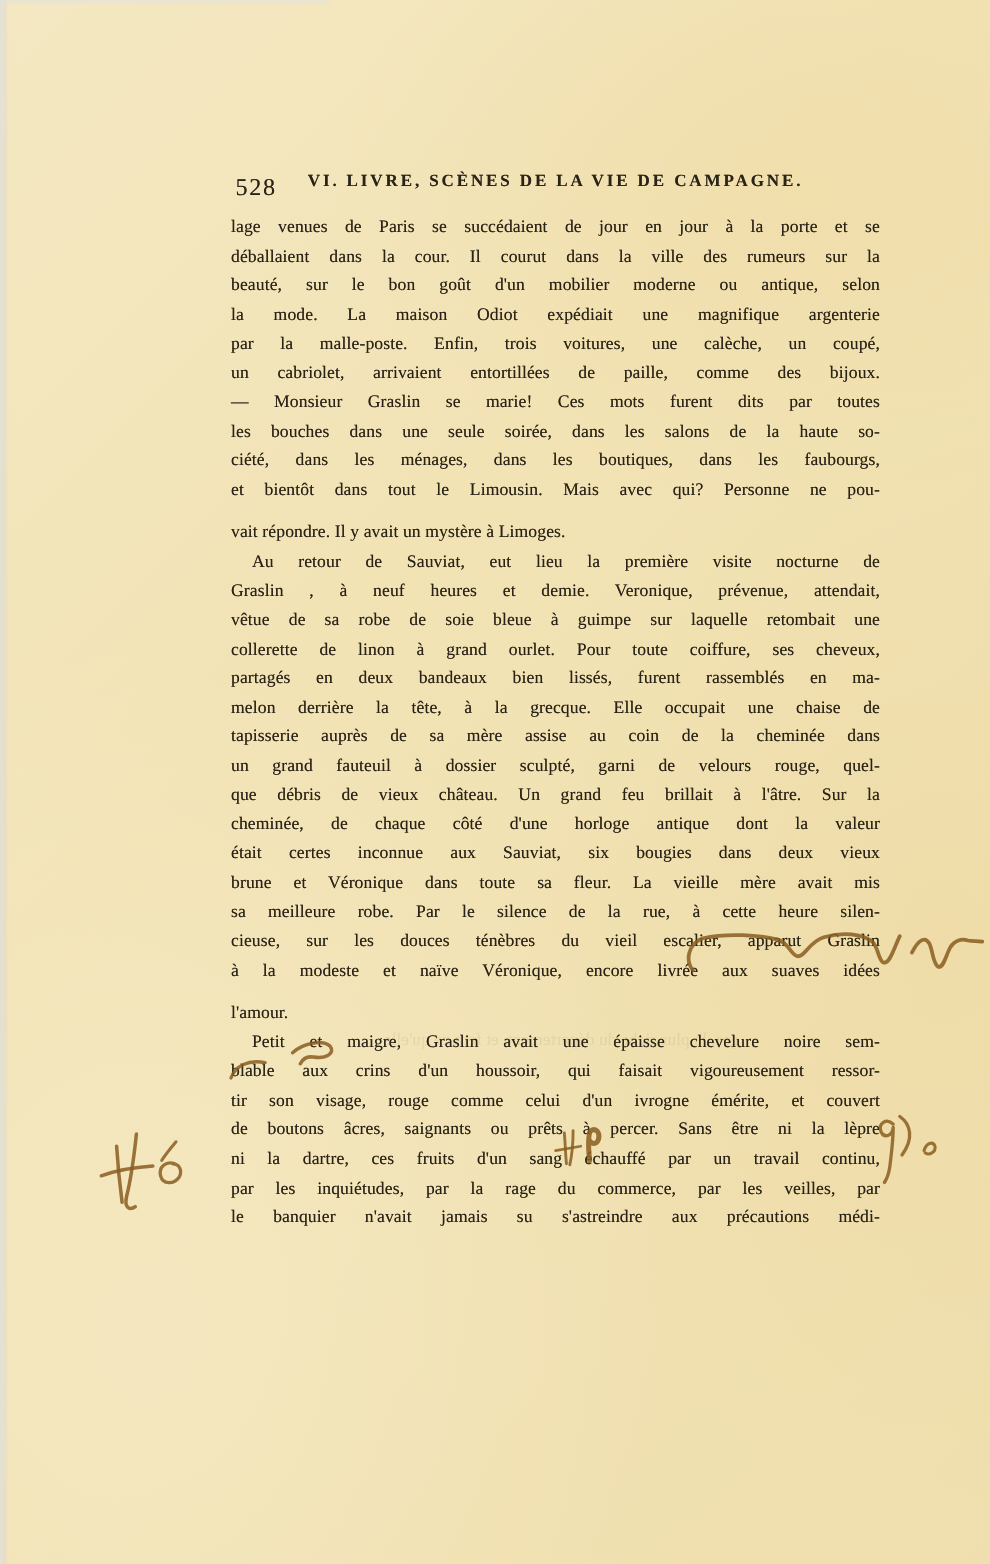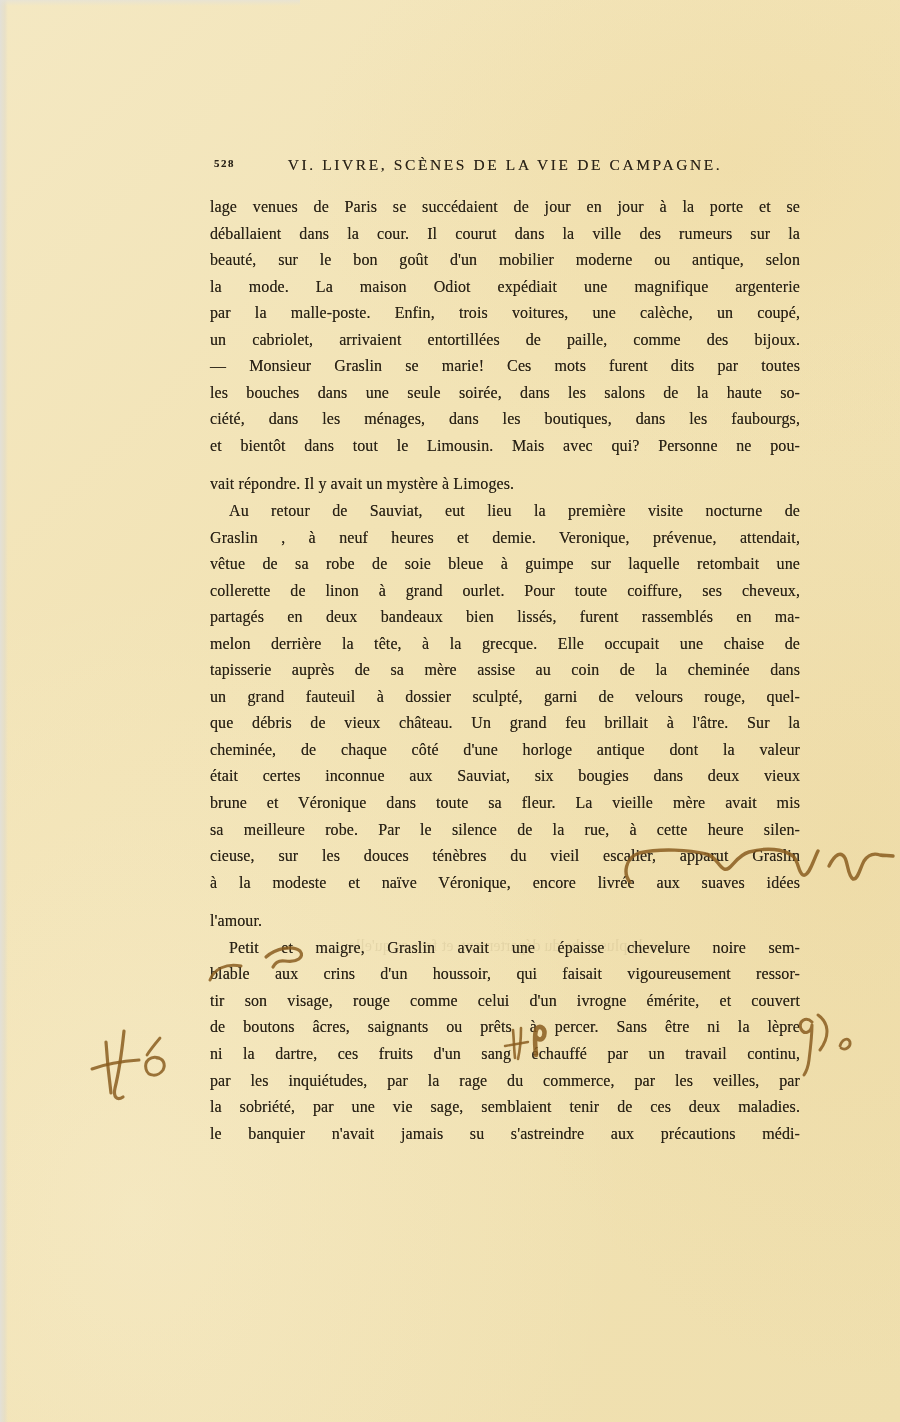--- a/index.html
+++ b/index.html
@@ -23,27 +23,27 @@
   .paper-edge-top {
     position: absolute; left: 0; top: 0; width: 300px; height: 6px;
     background: linear-gradient(180deg, rgba(228,226,218,.7), rgba(228,226,218,0));
   }
   .header-row {
     position: absolute; left: 210px; top: 156px; width: 590px; height: 24px;
     color: #2a2318;
   }
   .page-number {
     position: absolute; left: 4px; top: 1px;
-    font-size: 11px; font-weight: bold; letter-spacing: 1.5px;
+    font-size: 22px; font-weight: normal; letter-spacing: 1.5px;
     text-shadow: 0 0 .5px rgba(42,35,24,.5);
   }
   .running-header {
     position: absolute; left: 50%; top: 0; transform: translateX(-50%);
     white-space: nowrap;
-    font-size: 15.5px; font-weight: normal; letter-spacing: 2.6px;
+    font-size: 15.5px; font-weight: bold; letter-spacing: 2.6px;
     text-shadow: 0 0 .5px rgba(42,35,24,.5);
   }
   .text-block {
     position: absolute; left: 210px; top: 194px; width: 590px;
     font-size: 16px; line-height: 26.55px;
     color: #292216;
     text-shadow: 0 0 .55px rgba(41,34,22,.6);
   }
   .line {
     height: 26.55px;
@@ -112,21 +112,20 @@
     <div class="line">sa meilleure robe. Par le silence de la rue, à cette heure silen-</div>
     <div class="line">cieuse, sur les douces ténèbres du vieil escalier, apparut Graslin</div>
     <div class="line">à la modeste et naïve Véronique, encore livrée aux suaves idées</div>
     <div class="line end">l'amour.</div>
     <div class="line indent">Petit et maigre, Graslin avait une épaisse chevelure noire sem-</div>
     <div class="line">blable aux crins d'un houssoir, qui faisait vigoureusement ressor-</div>
     <div class="line">tir son visage, rouge comme celui d'un ivrogne émérite, et couvert</div>
     <div class="line">de boutons âcres, saignants ou prêts à percer. Sans être ni la lèpre</div>
     <div class="line">ni la dartre, ces fruits d'un sang échauffé par un travail continu,</div>
     <div class="line">par les inquiétudes, par la rage du commerce, par les veilles, par</div>
-    <div class="line">la sobriété, par une vie sage, semblaient tenir de ces deux maladies.</div>
     <div class="line">le banquier n'avait jamais su s'astreindre aux précautions médi-</div>
   </div>
 
 <svg class="ink-overlay" width="900" height="1422" viewBox="0 0 900 1422" xmlns="http://www.w3.org/2000/svg">
 
   <path stroke-width="3.4" d="M 630 882 C 623 874, 625 858, 639 853
            C 661 848, 690 850, 706 854
            C 716 856, 718 866, 724 869
            C 731 872, 735 856, 749 852
            C 767 847, 783 849, 793 856

